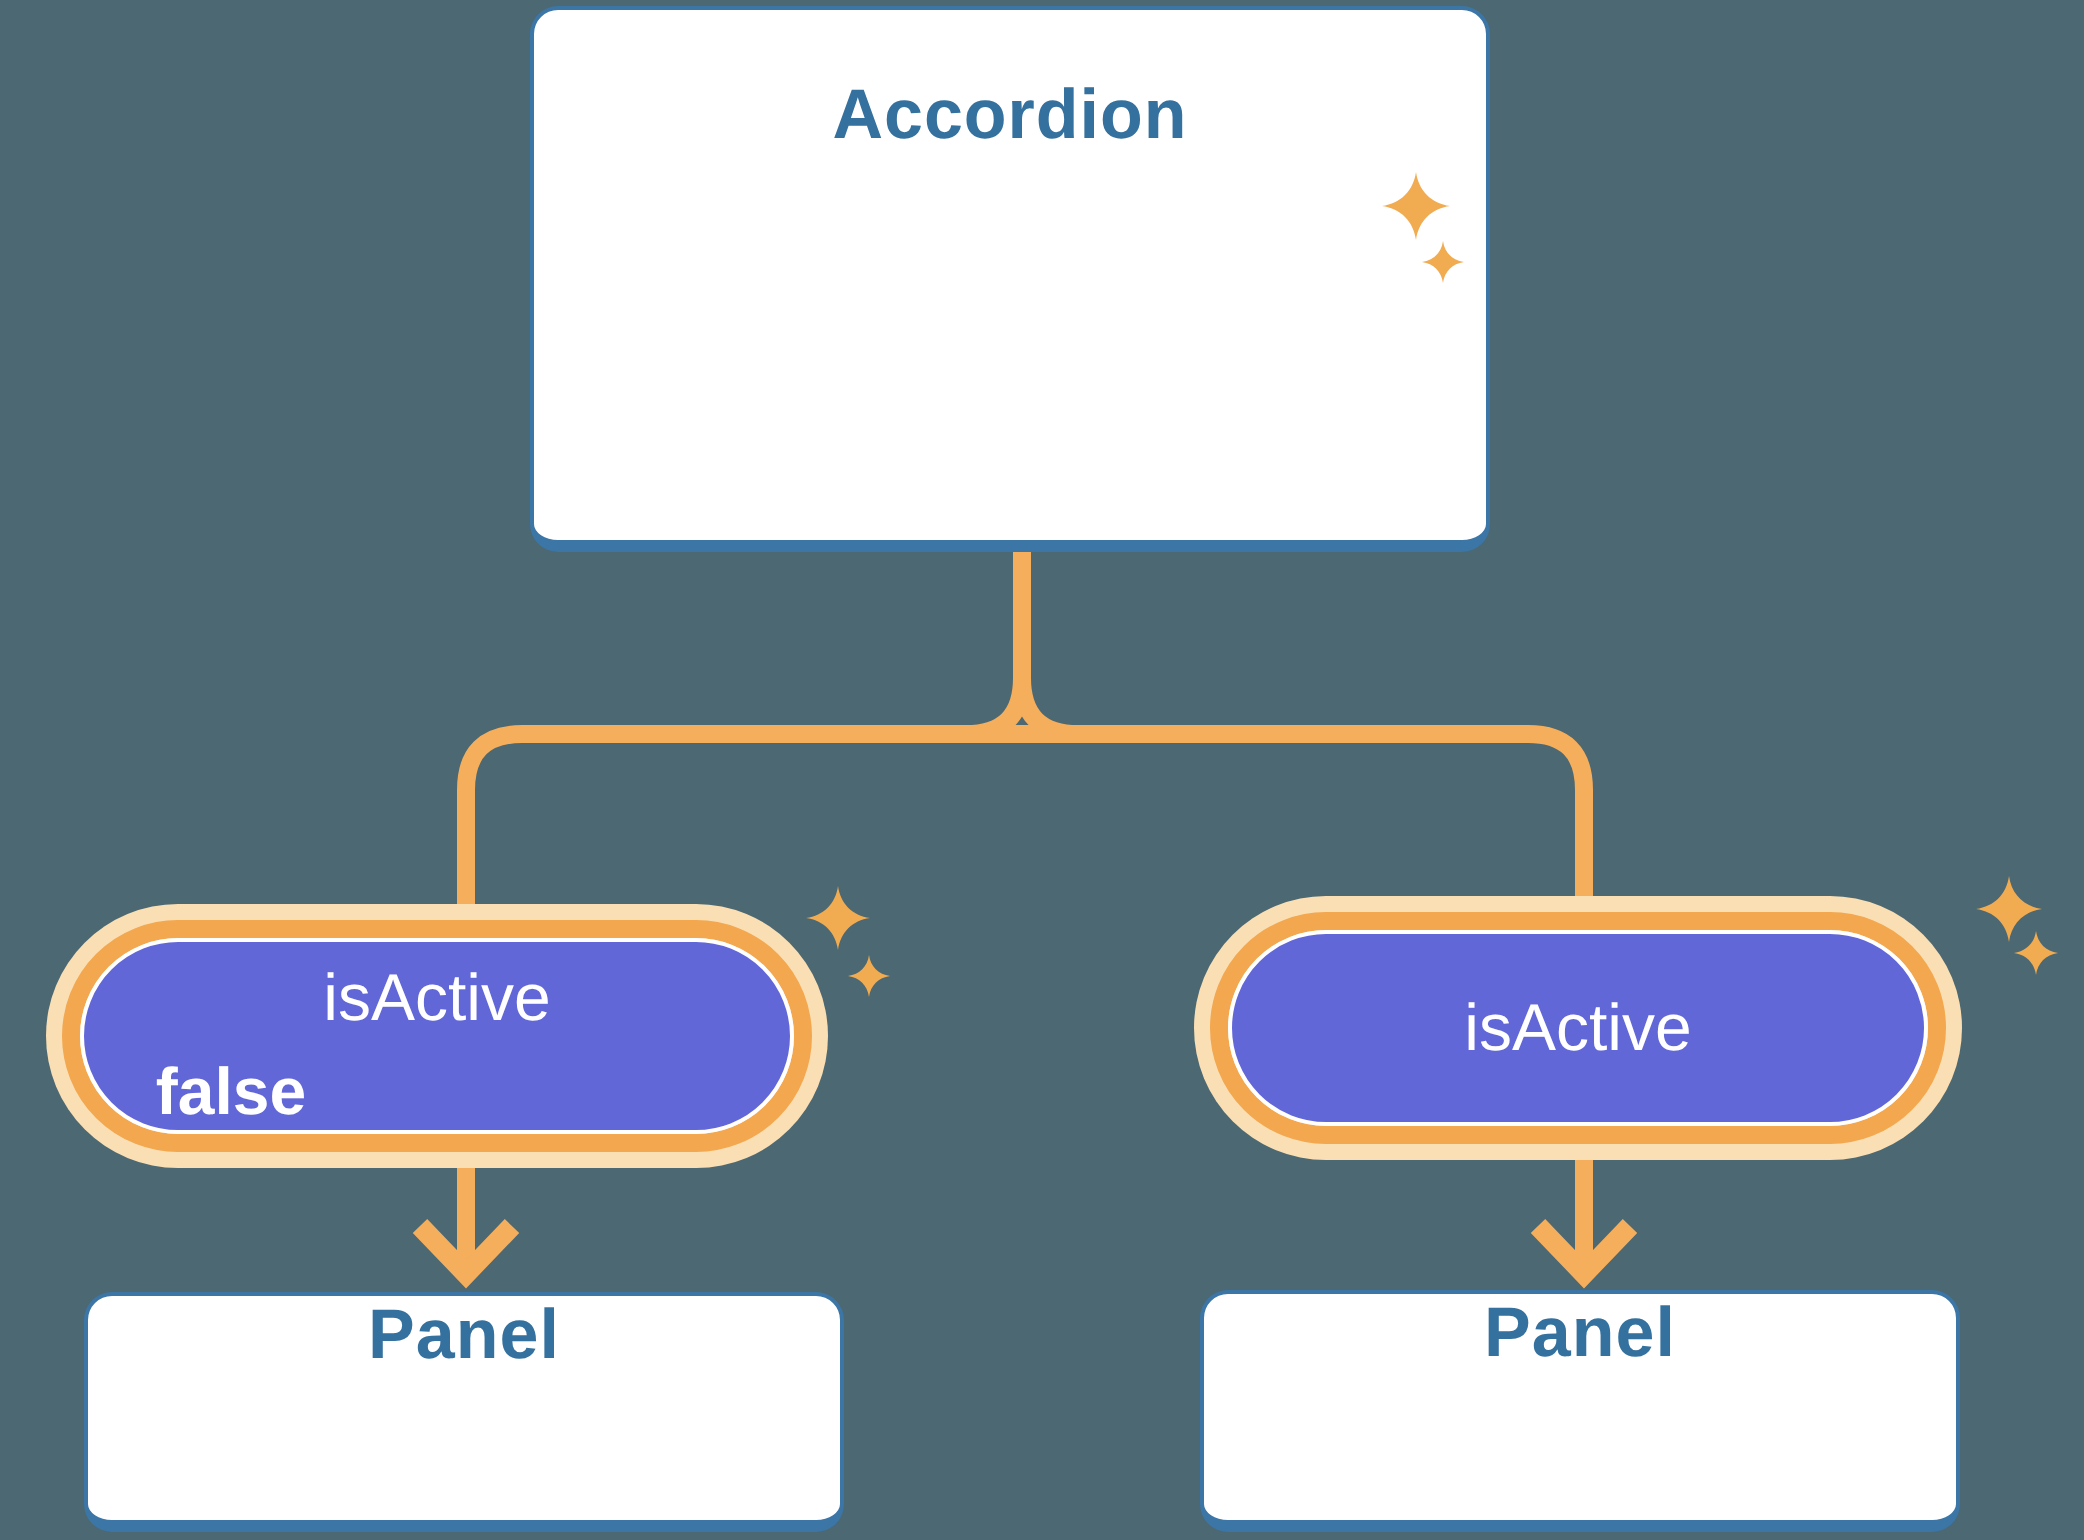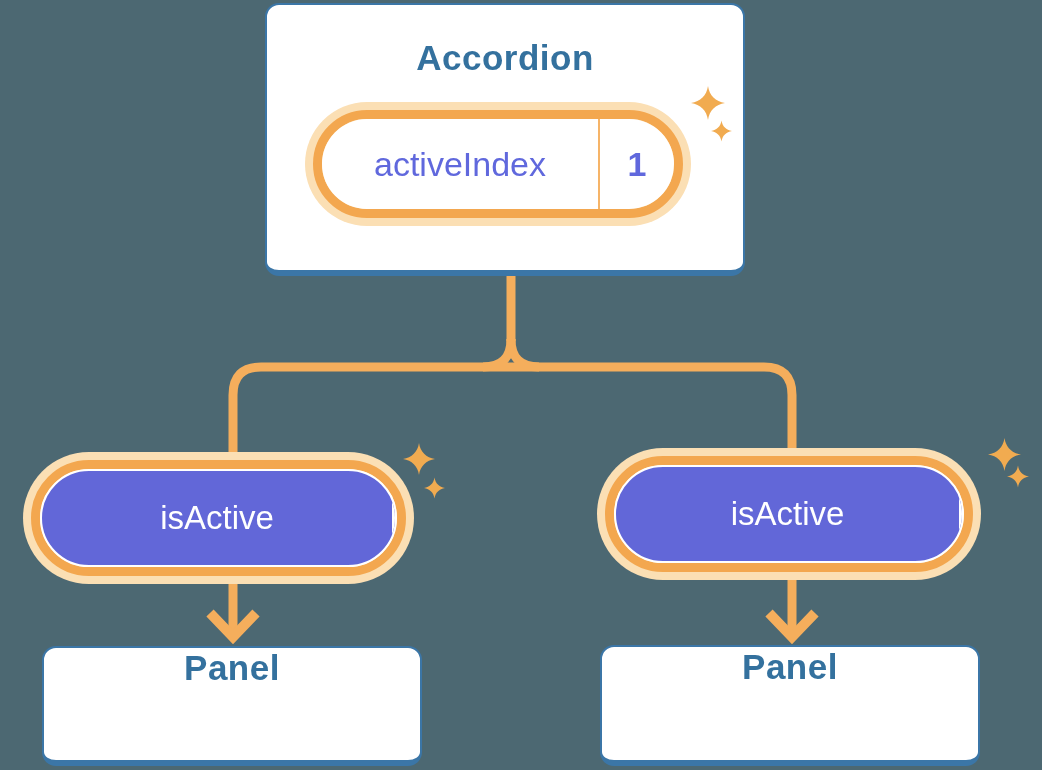--- a/index.html
+++ b/index.html
@@ -47,21 +47,21 @@
     position:absolute;background:var(--ring-glow);
     border-radius:999px;padding:8px;z-index:3;
   }
   .pill-ring{border:9px solid var(--ring-orange);border-radius:999px;}
   .pill-body{
     display:flex;align-items:stretch;border-radius:999px;overflow:hidden;
     box-sizing:border-box;
   }
   .white-body{background:var(--card-bg);width:352px;height:90px;}
   .purple-body{
-    background:var(--pill-purple);border:2px solid var(--white-text);
+    background:var(--pill-purple);border:2px solid var(--white-text);flex-direction:column;
   }
   .purple-body-left{width:357px;height:98px;}
   .purple-body-right{width:350px;height:98px;}
   .cell{display:flex;align-items:center;justify-content:center;}
   .cell.grow{flex:1;}
   .label-text{font-size:34px;color:var(--purple-text);}
   .value-text{font-size:34px;font-weight:700;color:var(--purple-text);}
   .purple-body .label-text{color:var(--white-text);font-size:33px;}
   .purple-body .value-text{color:var(--white-text);font-size:33px;}
   .divider{width:3px;}
@@ -94,42 +94,34 @@
     <g stroke="var(--connector)" stroke-width="10" fill="none" stroke-linejoin="miter" stroke-linecap="butt">
       <path d="M210,613 L233,637 L256,613"></path>
       <path d="M769,613 L792,637 L815,613"></path>
     </g>
   </svg>
 
   <div class="card accordion-card">
     <div class="card-title">Accordion</div>
   </div>
 
-  <div class="pill-glow accordion-pill">
-    <div class="pill-ring">
-      <div class="pill-body white-body">
-        <div class="cell grow label-text">activeIndex</div>
-        <div class="divider orange"></div>
-        <div class="cell value-text" style="width:74px">1</div>
-      </div>
-    </div>
-  </div>
 
   <svg class="sparkle" style="left:691px;top:85px" width="34" height="36" viewBox="0 0 24 24">
     <path fill="currentColor" d="M12 0C12.9 6.6 17.4 11.1 24 12C17.4 12.9 12.9 17.4 12 24C11.1 17.4 6.6 12.9 0 12C6.6 11.1 11.1 6.6 12 0Z"></path>
   </svg>
   <svg class="sparkle" style="left:711px;top:120px" width="21" height="22" viewBox="0 0 24 24">
     <path fill="currentColor" d="M12 0C12.9 6.6 17.4 11.1 24 12C17.4 12.9 12.9 17.4 12 24C11.1 17.4 6.6 12.9 0 12C6.6 11.1 11.1 6.6 12 0Z"></path>
   </svg>
 
   <div class="pill-glow pill-left">
     <div class="pill-ring">
       <div class="pill-body purple-body purple-body-left">
         <div class="cell grow label-text">isActive</div>
         <div class="divider white"></div>
+        <div class="cell value-text" style="width:147px">false</div>
       </div>
     </div>
   </div>
 
   <svg class="sparkle" style="left:403px;top:442px" width="32" height="34" viewBox="0 0 24 24">
     <path fill="currentColor" d="M12 0C12.9 6.6 17.4 11.1 24 12C17.4 12.9 12.9 17.4 12 24C11.1 17.4 6.6 12.9 0 12C6.6 11.1 11.1 6.6 12 0Z"></path>
   </svg>
   <svg class="sparkle" style="left:424px;top:477px" width="21" height="22" viewBox="0 0 24 24">
     <path fill="currentColor" d="M12 0C12.9 6.6 17.4 11.1 24 12C17.4 12.9 12.9 17.4 12 24C11.1 17.4 6.6 12.9 0 12C6.6 11.1 11.1 6.6 12 0Z"></path>
   </svg>

